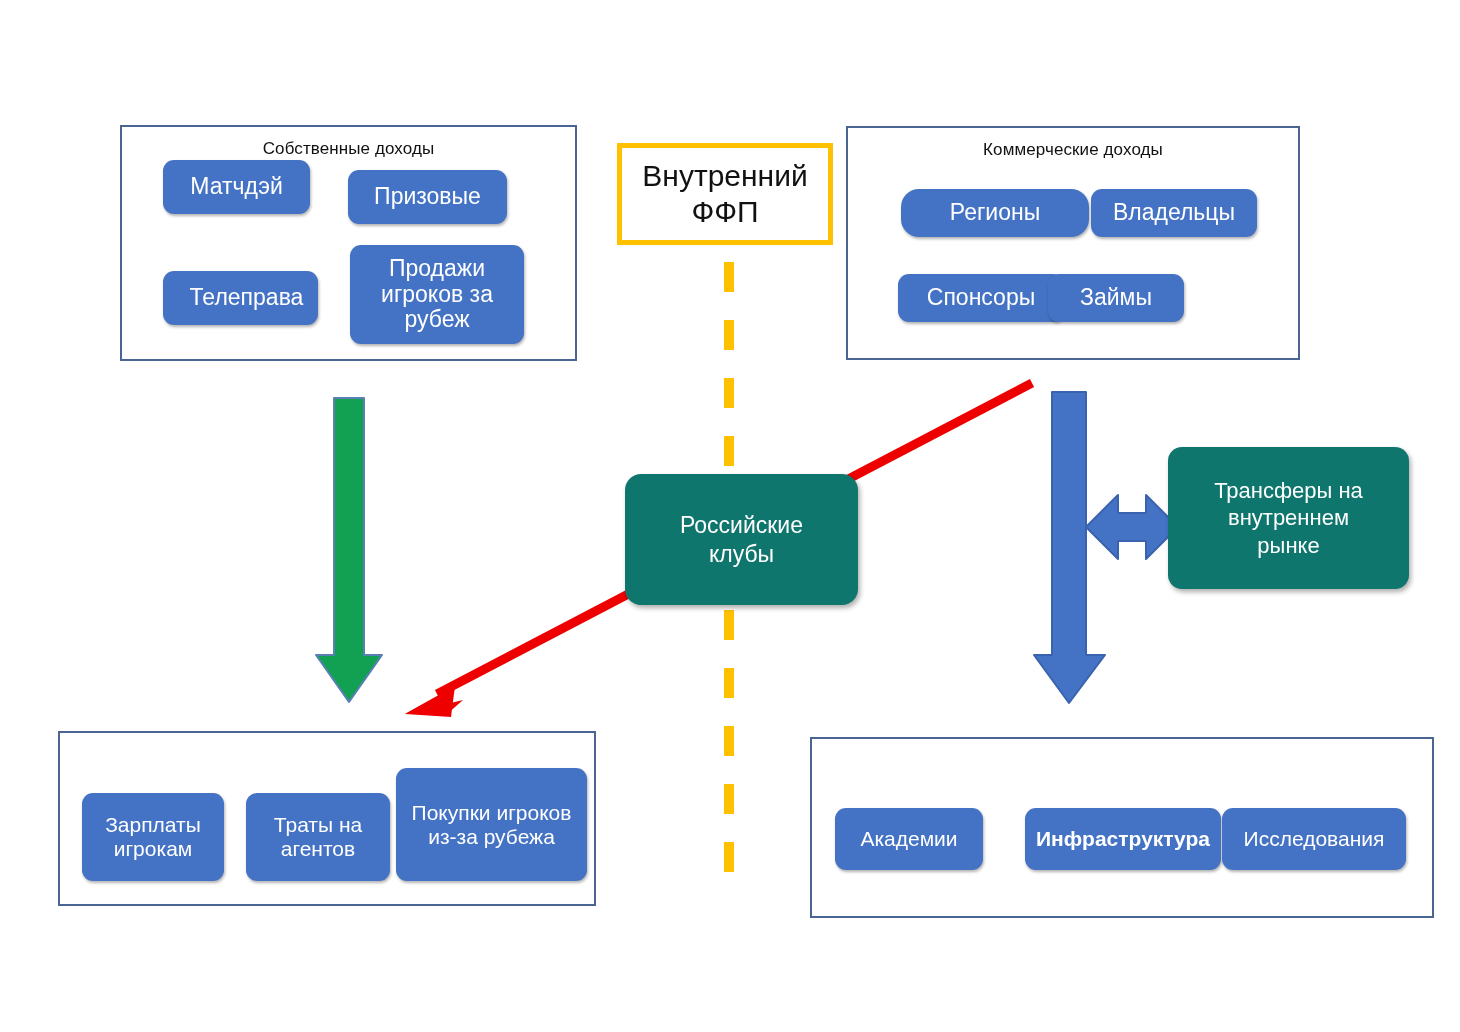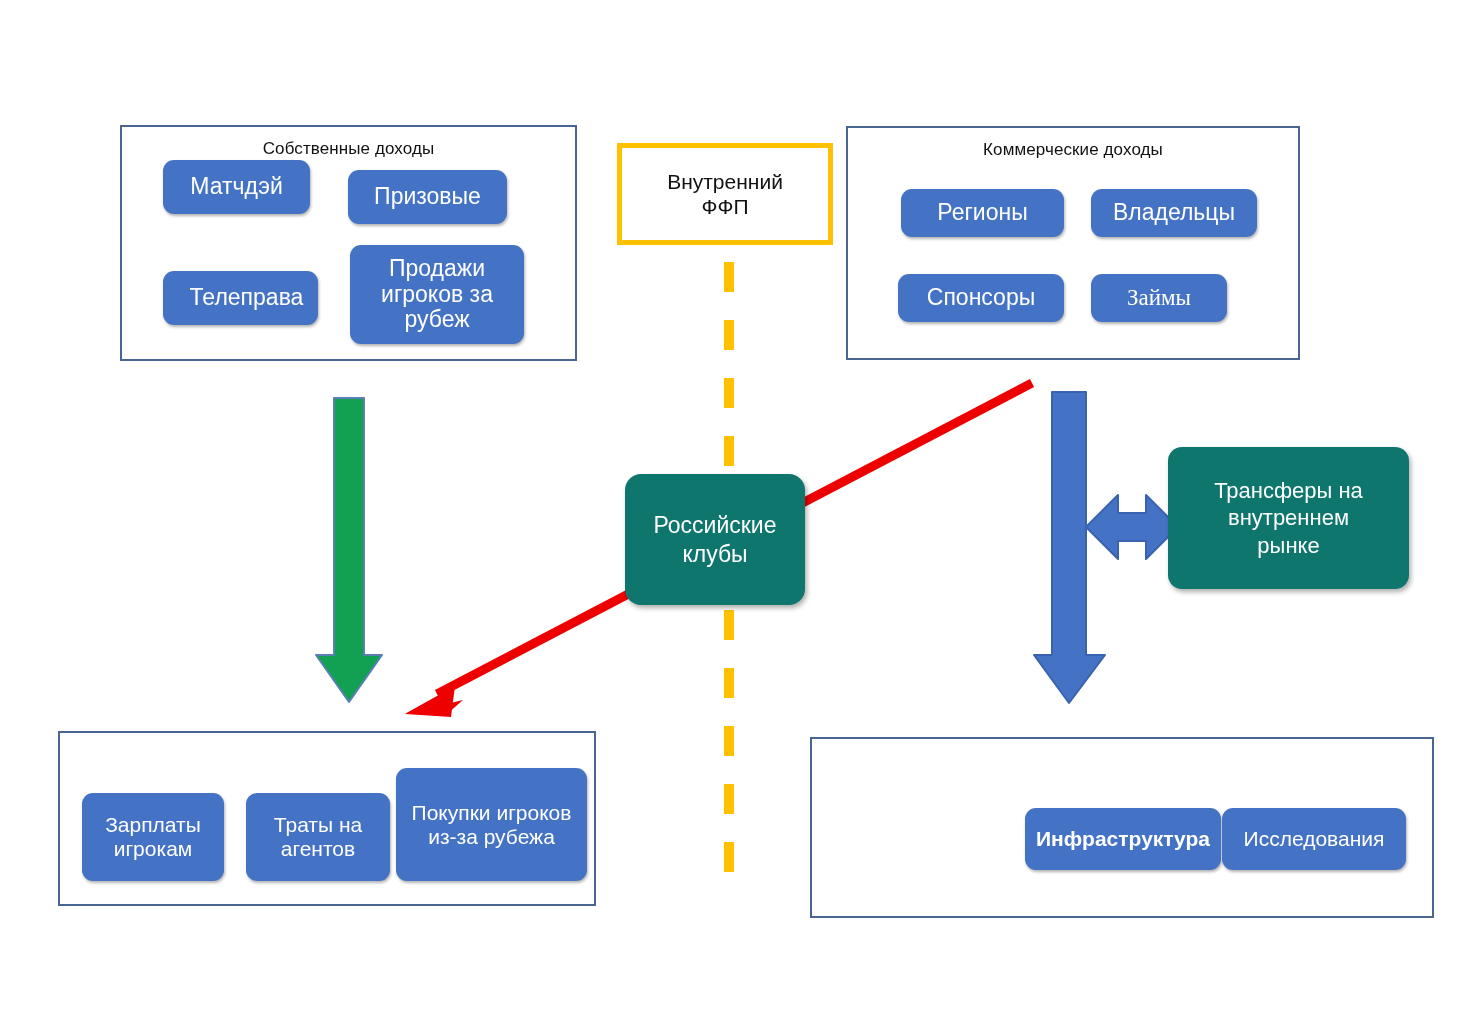--- a/index.html
+++ b/index.html
@@ -67,21 +67,21 @@
   .ffp-box {
     position: absolute;
     box-sizing: border-box;
     border: 5px solid #ffc000;
     background: #ffffff;
     display: flex;
     align-items: center;
     justify-content: center;
     text-align: center;
     color: #111111;
-    font-size: 21px;
+    font-size: 30px;
     line-height: 1.2;
   }
   .svg-layer {
     position: absolute;
     left: 0;
     top: 0;
     width: 1460px;
     height: 1032px;
     pointer-events: none;
   }
@@ -123,46 +123,47 @@
   <div class="ffp-box" style="left:617px; top:143px; width:216px; height:102px;">
     <div>
       <div>Внутренний</div>
       <div>ФФП</div>
     </div>
   </div>
 
   <div class="panel" style="left:846px; top:126px; width:454px; height:234px;">
     <div class="panel-title" style="top:12px;">Коммерческие доходы</div>
   </div>
-  <div class="chip" style="left:901px; top:189px; width:163px; height:48px;">Регионы</div>
+  <div class="chip" style="left:901px; top:189px; width:188px; height:48px;border-radius:18px;">Регионы</div>
   <div class="chip" style="left:1091px; top:189px; width:166px; height:48px;">Владельцы</div>
   <div class="chip" style="left:898px; top:274px; width:166px; height:48px;">Спонсоры</div>
-  <div class="chip" style="left:1091px; top:274px; width:136px; height:48px;font-family:Liberation Serif, serif;">Займы</div>
+  <div class="chip" style="left:1048px; top:274px; width:136px; height:48px;">Займы</div>
 
-  <div class="center-node" style="left:625px; top:474px; width:180px; height:131px;">
+  <div class="center-node" style="left:625px; top:474px; width:233px; height:131px;">
     <div>
       <div>Российские</div>
       <div>клубы</div>
     </div>
   </div>
 
   <div class="center-node" style="left:1168px; top:447px; width:241px; height:142px; border-radius:14px; font-size:22px;">
     <div>
       <div>Трансферы на</div>
       <div>внутреннем</div>
       <div>рынке</div>
     </div>
   </div>
 
   <div class="panel" style="left:58px; top:731px; width:538px; height:175px;"></div>
   <div class="chip small" style="left:82px; top:793px; width:142px; height:88px;">Зарплаты игрокам</div>
   <div class="chip small" style="left:246px; top:793px; width:144px; height:88px;">Траты на агентов</div>
   <div class="chip small" style="left:396px; top:768px; width:191px; height:113px;">Покупки игроков из-за рубежа</div>
 
   <div class="panel" style="left:810px; top:737px; width:624px; height:181px;"></div>
+  <div class="chip small" style="left:835px; top:808px; width:148px; height:62px;">Академии</div>
   <div class="chip small" style="left:1025px; top:808px; width:196px; height:62px;font-weight:bold;">Инфраструктура</div>
   <div class="chip small" style="left:1222px; top:808px; width:184px; height:62px;">Исследования</div>
 
   <svg class="svg-layer above" viewBox="0 0 1460 1032">
     <g>
       <line x1="1032" y1="383" x2="437" y2="694" stroke="#ee0000" stroke-width="9"></line>
       <path d="M405,714 L452,688 L446,715 L463,700 Z" fill="#ee0000"></path>
       <polygon points="405,714 455,686 451,717" fill="#ee0000"></polygon>
     </g>
   </svg>

